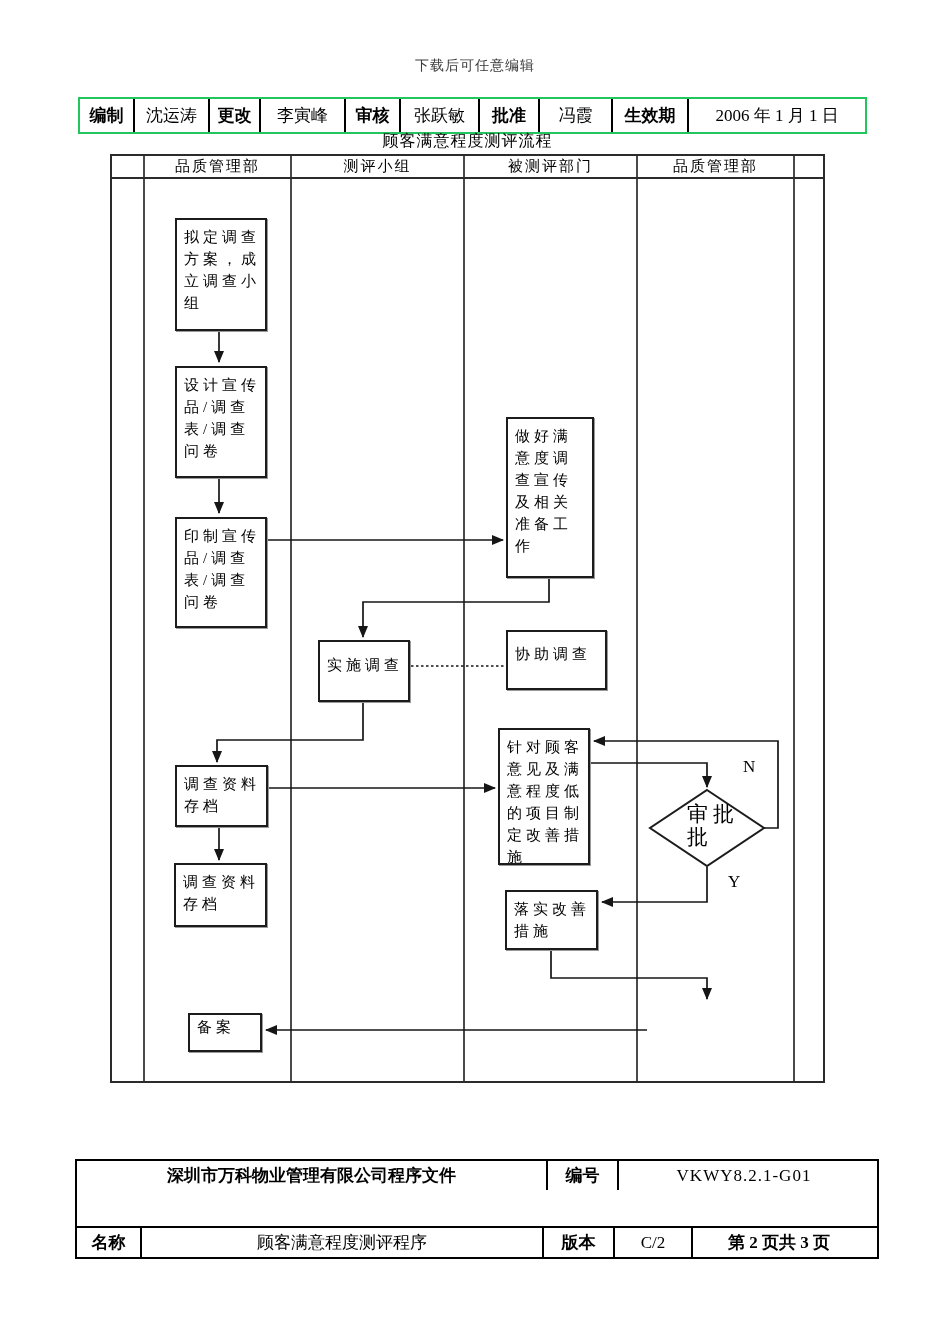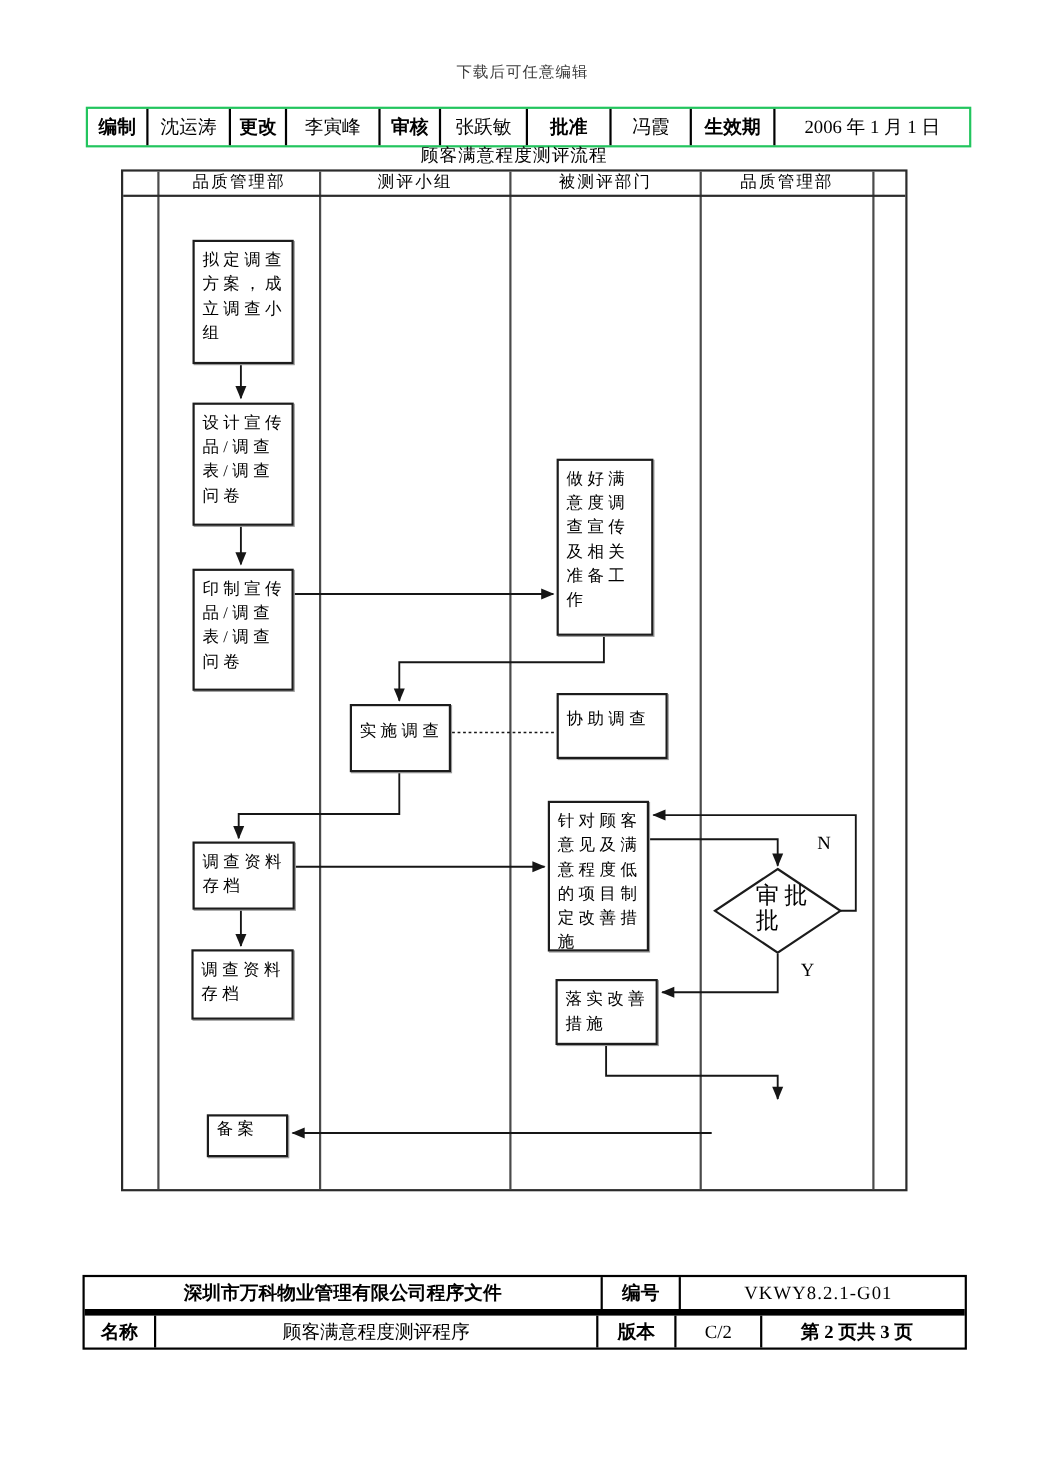--- a/index.html
+++ b/index.html
@@ -56,21 +56,21 @@
   }
   .branch-label { position:absolute; z-index:3; font-size:17px; font-family:"Liberation Serif",serif; }
   .branch-n { left:743px; top:757px; }
   .branch-y { left:728px; top:872px; }
   
   .footer {
     position:absolute; left:75px; top:1159px; width:800px;
     border:2px solid #000; box-sizing:content-box; background:#fff; font-size:17px;
   }
   .footer .frow { display:flex; height:29px; }
-  .footer .frow + .frow { border-top:6px solid #000000; }
+  .footer .frow + .frow { border-top:2px solid #000000;margin-top:36px; }
   .footer .fcell {
     display:flex; align-items:center; justify-content:center;
     border-left:2px solid #000; box-sizing:border-box;
     white-space:nowrap; overflow:hidden;
   }
   .footer .fcell.first { border-left:none; }
   .docno { letter-spacing:1px; }
 </style>
 </head>
 <body>
@@ -79,21 +79,21 @@
 
   <div class="watermark">下载后可任意编辑</div>
 
   <div class="approval">
     <div class="cell first bold" style="width:53px">编制</div>
     <div class="cell" style="width:75px">沈运涛</div>
     <div class="cell bold" style="width:51px">更改</div>
     <div class="cell" style="width:85px">李寅峰</div>
     <div class="cell bold" style="width:55px">审核</div>
     <div class="cell" style="width:79px">张跃敏</div>
-    <div class="cell bold" style="width:76px">批准</div>
+    <div class="cell bold" style="width:60px">批准</div>
     <div class="cell" style="width:73px">冯霞</div>
     <div class="cell bold" style="width:76px">生效期</div>
     <div class="cell" style="width:178px">2006 年 1 月 1 日</div>
   </div>
 
   <div class="flow-title">顾客满意程度测评流程</div>
 
   <div class="flow-table">
     <div class="vline" style="left:31px"></div>
     <div class="vline" style="left:178px"></div>

